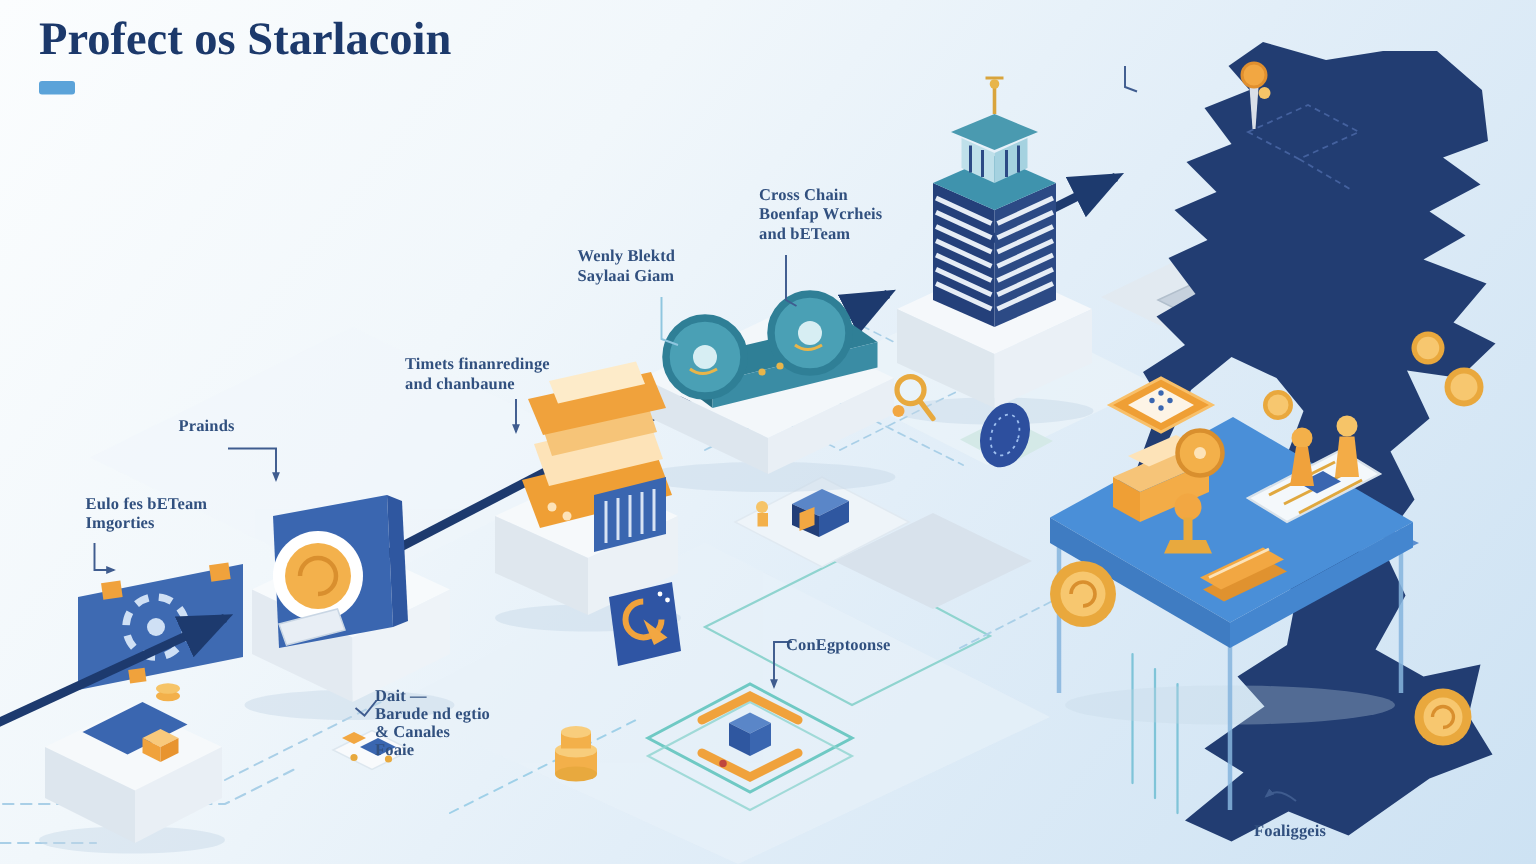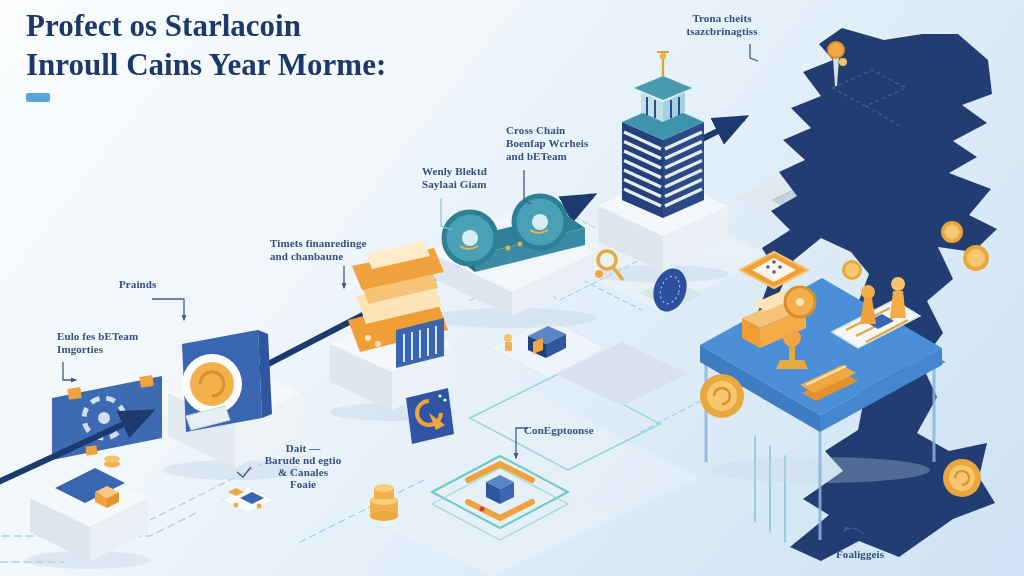--- a/index.html
+++ b/index.html
@@ -10,25 +10,25 @@
     font-family:Liberation Serif, serif;
   }
   svg.scene{position:absolute;left:0;top:0;width:1024px;height:576px;display:block;}
   .title{position:absolute;left:26px;top:6px;color:#1c396b;}
   .title .t1,.title .t2{font-size:31px;font-weight:800;line-height:39px;letter-spacing:0;}
   .title .underline{width:24px;height:9px;background:#5ba3d9;border-radius:2px;margin-top:9px;}
   .lbl{position:absolute;font-size:11px;font-weight:700;color:#31507f;line-height:13px;letter-spacing:.1px;}
   .lbl span{display:block;}
   .lbl-trona{left:660px;top:12px;width:124px;text-align:center;}
   .lbl-cross{left:506px;top:124px;}
-  .lbl-wenly{left:385px;top:165px;margin-left:37px;}
+  .lbl-wenly{left:385px;top:165px;}
   .lbl-timets{left:270px;top:237px;}
   .lbl-zandn{left:119px;top:278px;width:96px;}
   .lbl-eulo{left:57px;top:330px;}
-  .lbl-dait{left:250px;top:442px;width:106px;text-align:center;line-height:12px;}
+  .lbl-dait{left:250px;top:458px;width:106px;text-align:left;line-height:12px;}
   .lbl-con{left:524px;top:424px;}
   .lbl-foal{left:836px;top:548px;}
 </style>
 </head>
 <body>
 
 <div class="stage">
 
 <svg class="scene" viewBox="0 0 1024 576">
   <defs>
@@ -338,28 +338,23 @@
     <path d="M152,299 L184,299 L184,320" marker-end="url(#ahs)"></path>
     <path d="M63,362 L63,380 L76,380" marker-end="url(#ahs)"></path>
     <path d="M237,472 L243,477 L251,467"></path>
     <path d="M528,428 L516,428 L516,458" marker-end="url(#ahs)"></path>
     <path d="M864,534 Q852,524 844,531" marker-end="url(#ahs)"></path>
   </g>
 </svg>
 
 <header class="title">
   <div class="t1">Profect os Starlacoin</div>
-  <div class="t2">Inroull Cains Year Morme:</div>
   <div class="underline"></div>
 </header>
 
-<div class="lbl lbl-trona">
-  <span>Trona cheits</span>
-  <span>tsazcbrinagtiss</span>
-</div>
 <div class="lbl lbl-cross">
   <span>Cross Chain</span>
   <span>Boenfap Wcrheis</span>
   <span>and bETeam</span>
 </div>
 <div class="lbl lbl-wenly">
   <span>Wenly Blektd</span>
   <span>Saylaai Giam</span>
 </div>
 <div class="lbl lbl-timets">

